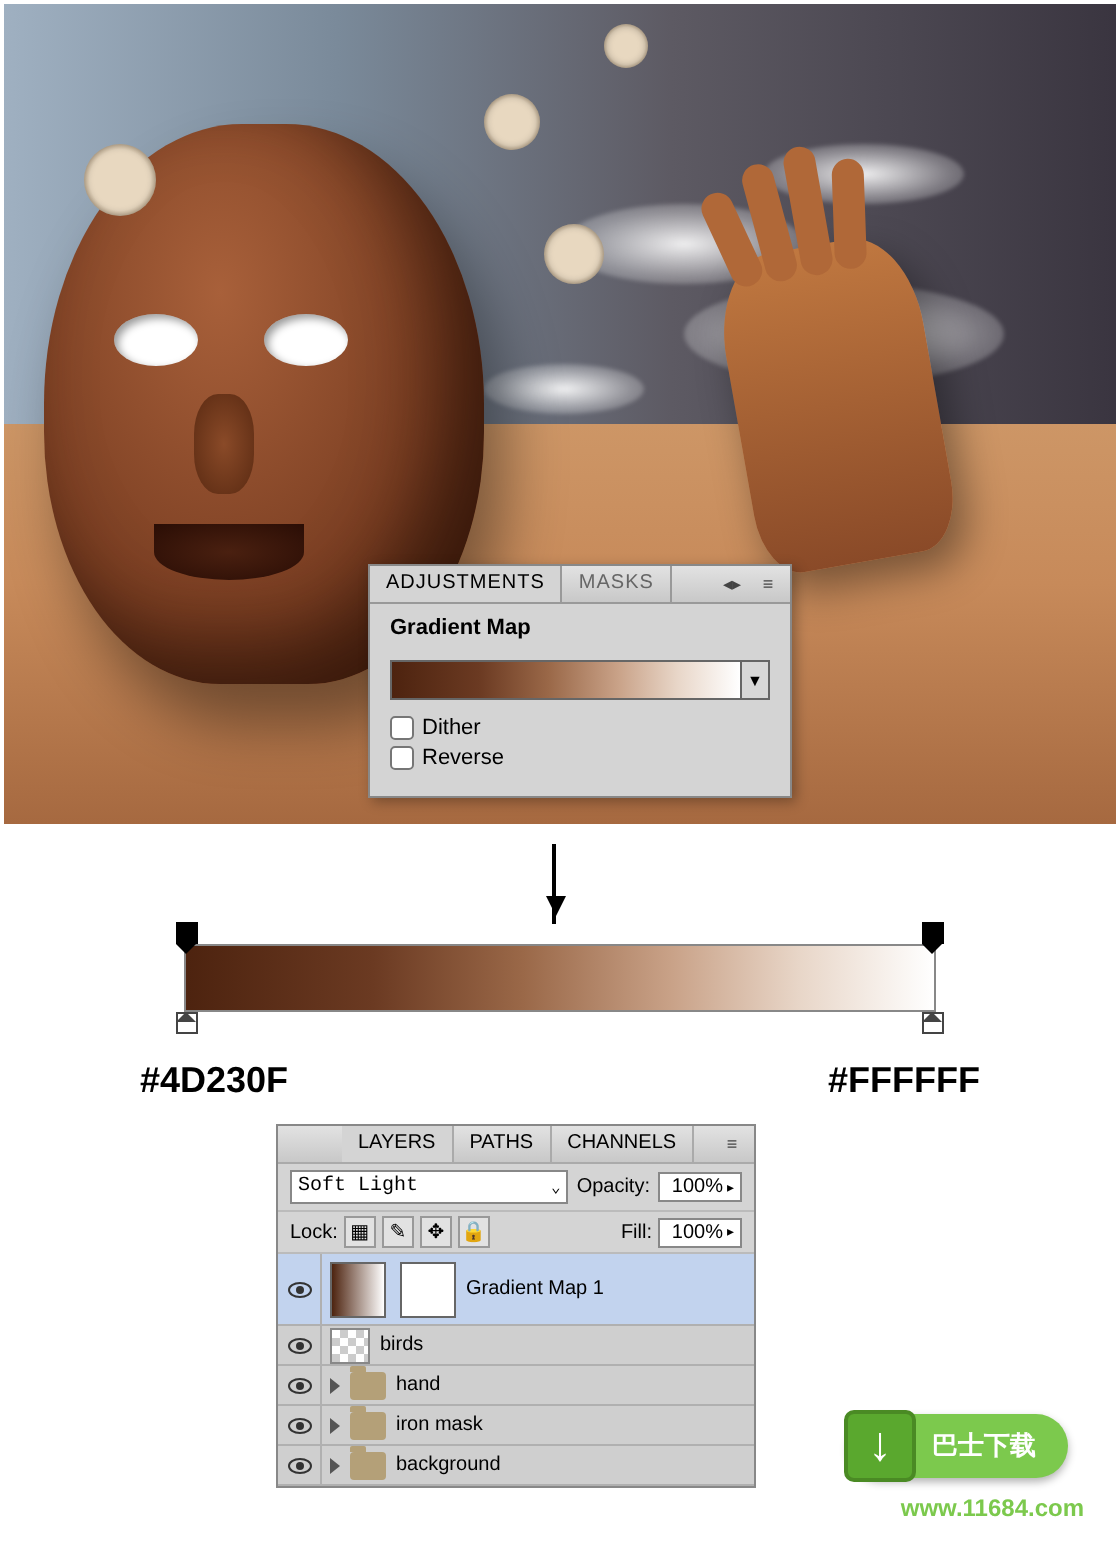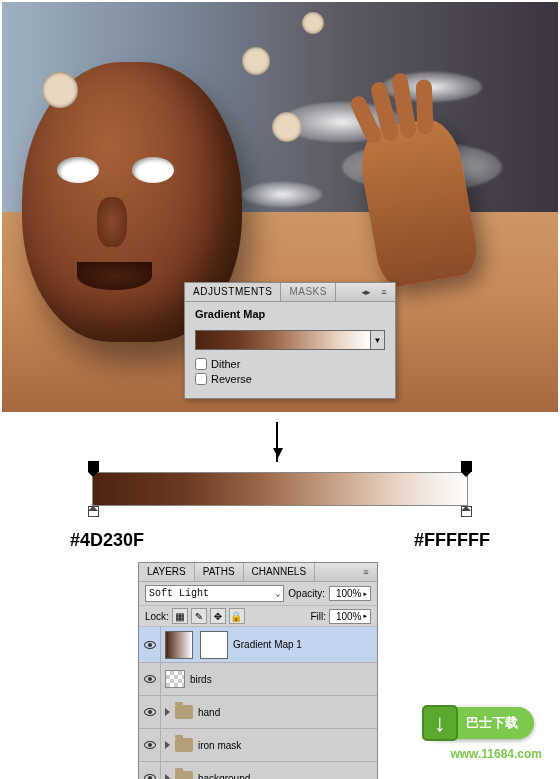--- a/index.html
+++ b/index.html
@@ -58,31 +58,31 @@
 .stop-top { position: absolute; top: -12px; width: 11px; height: 11px; background: #000; }
 .stop-top::after { content:''; position: absolute; top: 11px; left: 0; border: 5.5px solid transparent; border-top: 5px solid #000; }
 .stop-bot { position: absolute; bottom: -12px; width: 11px; height: 11px; background: #fff; border: 1px solid #444; }
 .stop-bot::before { content:''; position: absolute; top: -6px; left: -1px; border: 5.5px solid transparent; border-bottom: 5px solid #444; }
 .st1 { left: -5px; } .st2 { right: -5px; }
 .sb1 { left: -5px; } .sb2 { right: -5px; }
 .hex-labels { position: absolute; left: 70px; top: 530px; width: 420px; display: flex; justify-content: space-between; font-size: 18px; font-weight: bold; }
 
 
 .layers-panel { position: absolute; left: 138px; top: 562px; width: 240px; background: #d4d4d4; border: 1px solid #888; font-size: 10px; }
-.layers-header { display: flex; background: linear-gradient(#e2e2e2, #c8c8c8); border-bottom: 1px solid #aaa; }
+.layers-header { display: flex; background: linear-gradient(#e2e2e2, #c8c8c8); border-bottom: 1px solid #aaa; padding-left: 32px; }
 .ltab { padding: 3px 8px; font-size: 10px; border-right: 1px solid #aaa; }
 .ltab.active { background: #d4d4d4; }
 .options-row { display: flex; align-items: center; padding: 3px 6px; border-bottom: 1px solid #bbb; gap: 4px; }
 .blend-select { flex: 1; border: 1px solid #888; background: #fff; padding: 1px 3px; height: 17px; display: flex; align-items: center; justify-content: space-between; font-family: Liberation Mono, monospace; }
 .blend-select .arr { font-size: 8px; }
 .num-input { width: 42px; height: 15px; border: 1px solid #888; background: #fff; display: flex; align-items: center; justify-content: flex-end; padding: 0 3px; }
 .lock-row { display: flex; align-items: center; gap: 3px; padding: 2px 6px; border-bottom: 1px solid #bbb; }
 .lock-row .icon { width: 16px; height: 16px; border: 1px solid #999; background: #e2e2e2; display: flex; align-items: center; justify-content: center; font-size: 10px; }
 .layer-list { background: #cfcfcf; }
-.layer-row { display: flex; align-items: center; border-bottom: 1px solid #b0b0b0; height: 33px; }
+.layer-row { display: flex; align-items: center; border-bottom: 1px solid #b0b0b0; height: 20px; }
 .layer-row.selected { background: #c2d3ee; height: 36px; align-items: center; }
 .vis { width: 22px; height: 100%; border-right: 1px solid #b0b0b0; display: flex; align-items: center; justify-content: center; }
 .eye-icon { width: 12px; height: 8px; border: 1px solid #333; border-radius: 50%; position: relative; }
 .eye-icon::after { content:''; position: absolute; left: 3px; top: 1px; width: 4px; height: 4px; background: #333; border-radius: 50%; }
 .layer-content { flex: 1; display: flex; align-items: center; gap: 5px; padding: 0 4px; }
 .disclosure { width: 0; height: 0; border-top: 4px solid transparent; border-bottom: 4px solid transparent; border-left: 5px solid #555; }
 .folder-icon { width: 18px; height: 14px; background: #b4a078; border-radius: 2px; position: relative; }
 .folder-icon::before { content:''; position: absolute; top: -3px; left: 0; width: 8px; height: 3px; background: #b4a078; border-radius: 1px 1px 0 0; }
 .adj-thumb { width: 28px; height: 28px; border: 1px solid #666; background: linear-gradient(to right, #4d230f, #ffffff); }
 .mask-thumb { width: 28px; height: 28px; border: 1px solid #666; background: #fff; margin-left: 2px; }

